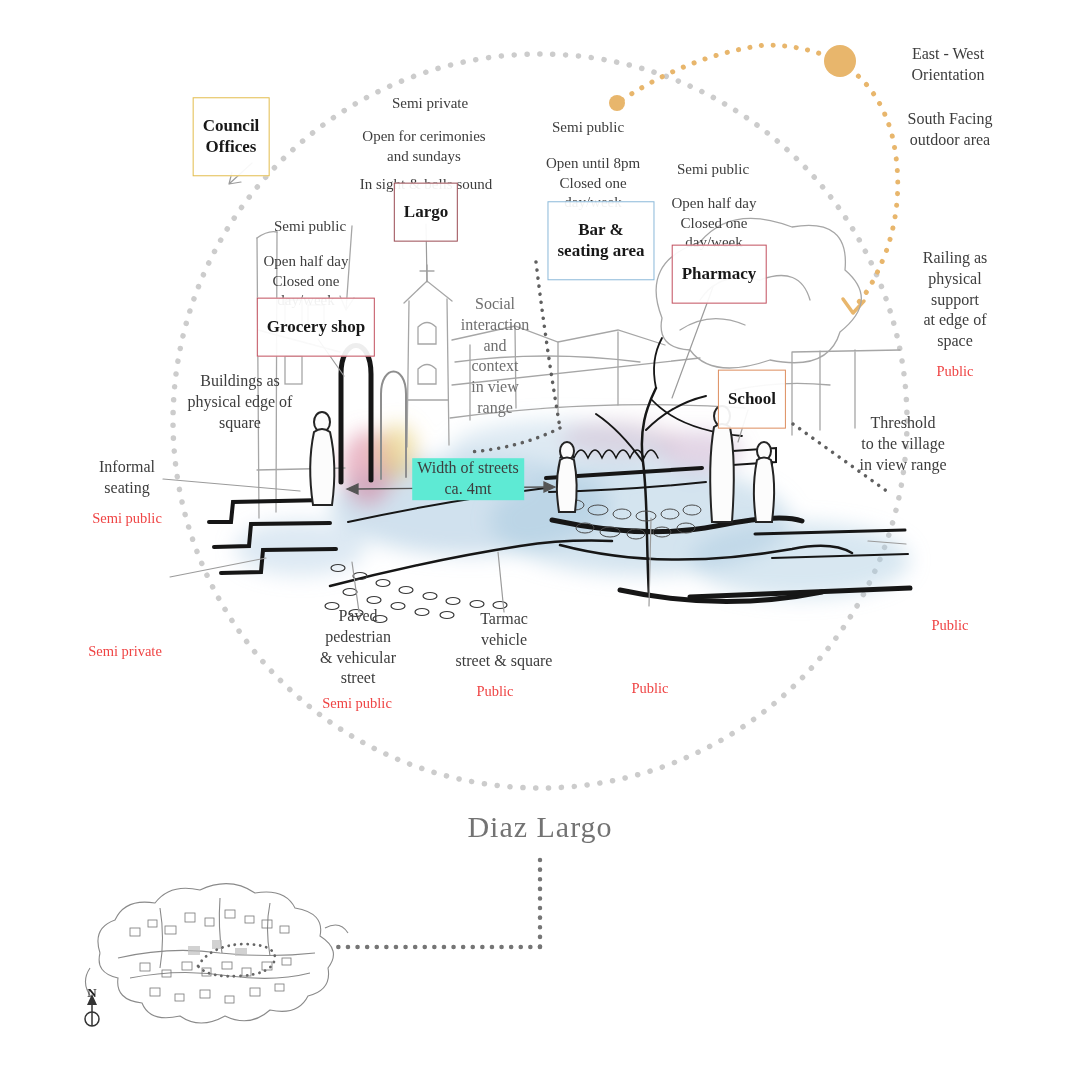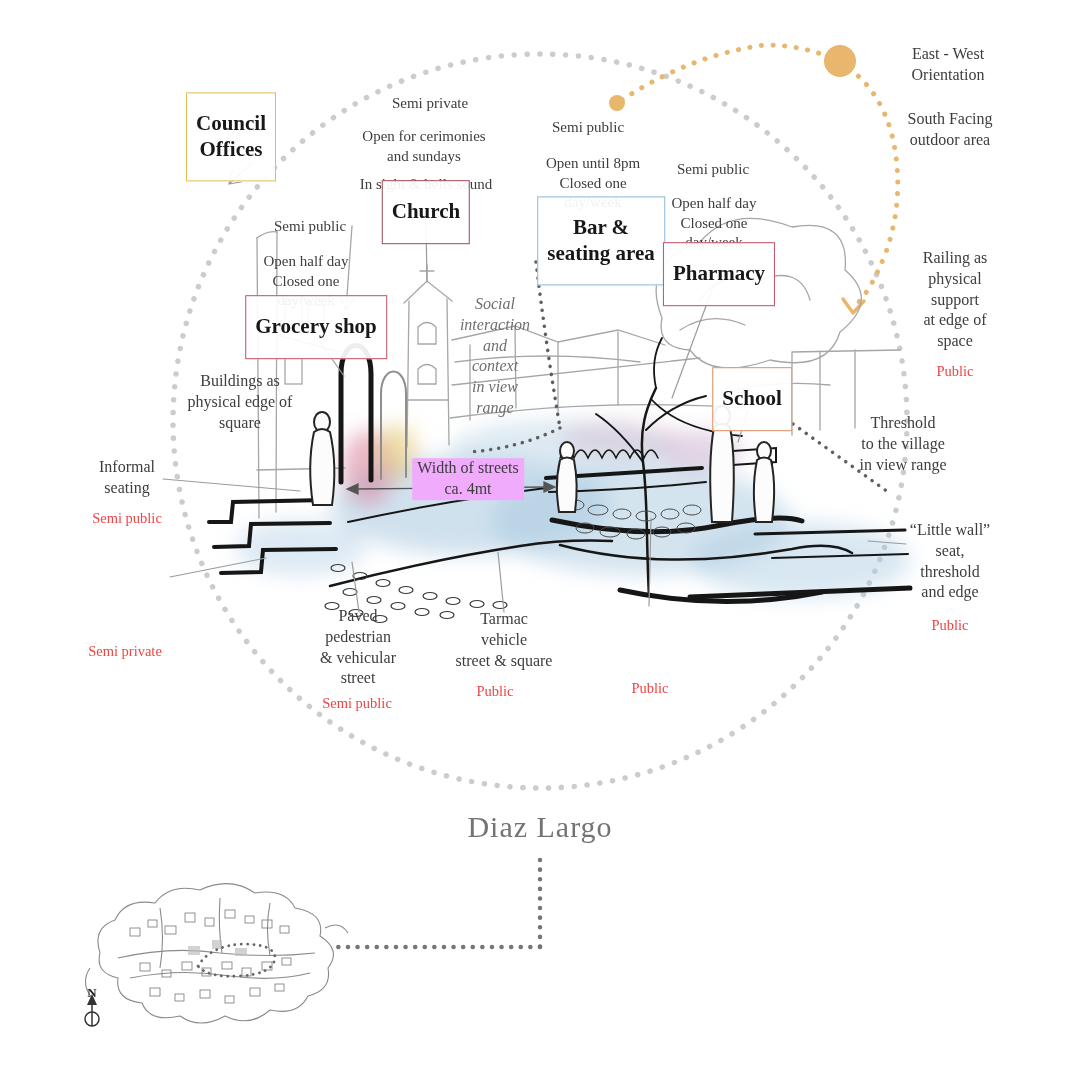--- a/index.html
+++ b/index.html
@@ -8,30 +8,30 @@
     position:relative; width:1080px; height:1080px; margin:0 auto;
     background:#ffffff; font-family:"Liberation Serif", serif; overflow:hidden;
   }
   svg.scene { position:absolute; left:0; top:0; }
   .ann {
     position:absolute; transform:translate(-50%,-50%);
     text-align:center; white-space:pre-line;
     font-size:16px; line-height:1.3; color:#3d3d3d;
   }
   .note { font-size:15px; }
-  .gray { color:#6f6f6f;font-style:italic; }
-  .bg-white { background:#f0abfc; padding:0 5px; }
+  .gray { color:#6f6f6f; }
+  .bg-white { background:#5eead4; padding:0 5px; }
   .tag {
     position:absolute; transform:translate(-50%,-50%);
     text-align:center; font-size:14.5px; color:#ef4444; white-space:pre-line;
   }
   .box-label {
     position:absolute; transform:translate(-50%,-50%);
     background:rgba(255,255,255,.93); border:1.6px solid #999;
-    font-weight:bold; font-size:21px; line-height:1.22;
+    font-weight:bold; font-size:17px; line-height:1.22;
     text-align:center; padding:18px 9px; color:#181818; white-space:pre-line;
   }
   .b-council  { border-color:#e3bd4d; }
   .b-church   { border-color:#9a4a52; }
   .b-bar      { border-color:#8bb9d9; }
   .b-pharmacy { border-color:#c24f5e; }
   .b-grocery  { border-color:#c24f5e; }
   .b-school   { border-color:#dd8d5e; }
   .title {
     position:absolute; transform:translate(-50%,-50%);
@@ -259,21 +259,21 @@
   <div class="ann" style="left:950px;top:130px">South Facing
 outdoor area</div>
 
   <div class="box-label b-council" style="left:231px;top:137px">Council
 Offices</div>
 
   <div class="ann note" style="left:430px;top:104px">Semi private</div>
   <div class="ann note" style="left:424px;top:146px">Open for cerimonies
 and sundays</div>
   <div class="ann note" style="left:426px;top:185px">In sight &amp; bells sound</div>
-  <div class="box-label b-church" style="left:426px;top:212px">Church</div>
+  <div class="box-label b-church" style="left:426px;top:212px">Largo</div>
 
   <div class="ann note" style="left:588px;top:128px">Semi public</div>
   <div class="ann note" style="left:593px;top:183px">Open until 8pm
 Closed one
 day/week</div>
   <div class="box-label b-bar" style="left:601px;top:241px">Bar &amp;
 seating area</div>
 
   <div class="ann note" style="left:713px;top:170px">Semi public</div>
   <div class="ann note" style="left:714px;top:223px">Open half day
@@ -313,24 +313,20 @@
 
   <div class="ann" style="left:127px;top:478px">Informal
 seating</div>
   <div class="tag" style="left:127px;top:518px">Semi public</div>
 
   <div class="ann bg-white" style="left:468px;top:479px">Width of streets
 ca. 4mt</div>
 
   <div class="tag" style="left:125px;top:651px">Semi private</div>
 
-  <div class="ann" style="left:950px;top:562px">“Little wall”
-seat,
-threshold
-and edge</div>
   <div class="tag" style="left:950px;top:625px">Public</div>
 
   <div class="ann" style="left:358px;top:648px">Paved
 pedestrian
 &amp; vehicular
 street</div>
   <div class="tag" style="left:357px;top:703px">Semi public</div>
 
   <div class="ann" style="left:504px;top:640px">Tarmac
 vehicle

